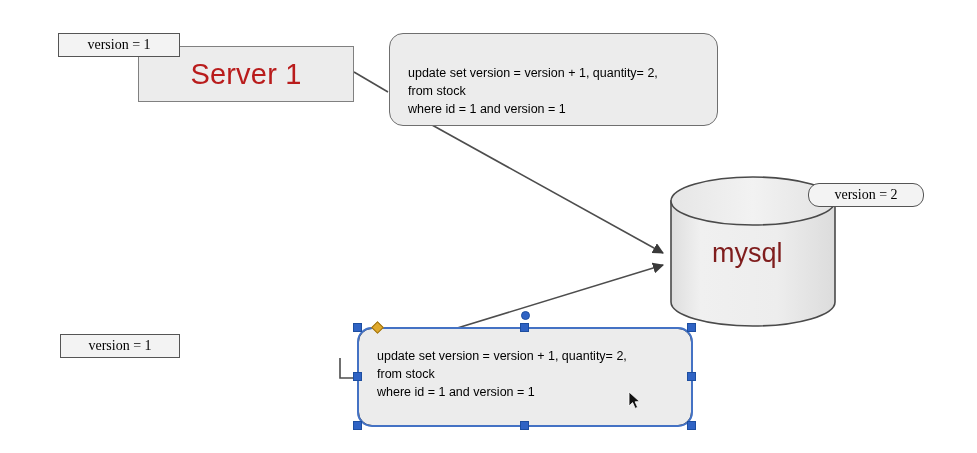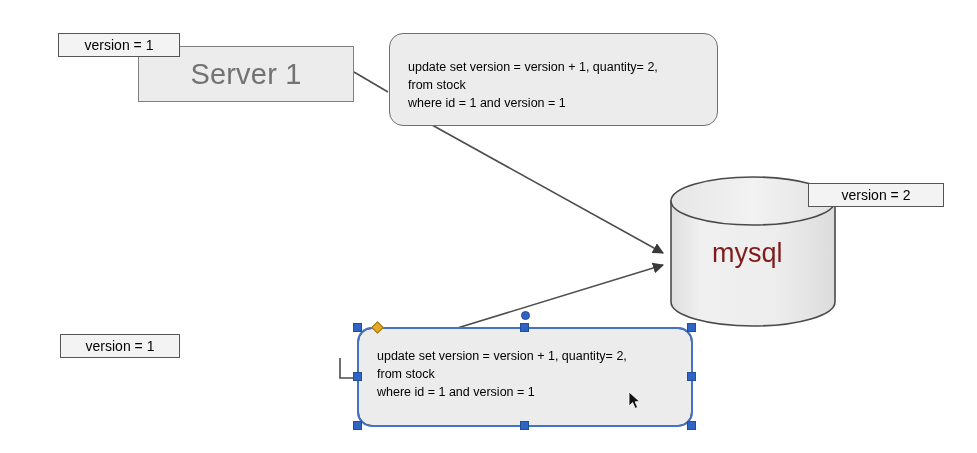--- a/index.html
+++ b/index.html
@@ -30,49 +30,50 @@
     position: absolute;
     background: #ececec;
     border: 1.6px solid #808080;
     box-sizing: border-box;
     display: flex;
     align-items: center;
     justify-content: center;
   }
   .server-label {
     font-size: 29px;
-    color: #737373;
+    color: #b91c1c;
     letter-spacing: 0.2px;
     white-space: nowrap;
   }
 
   
   .version-tag {
     position: absolute;
     background: #f3f3f3;
     border: 1.6px solid #555555;
     box-sizing: border-box;
     display: flex;
     align-items: center;
     justify-content: center;
+    font-family: Liberation Serif, serif;
   }
   .version-tag span {
     font-size: 14px;
     color: #000000;
     white-space: nowrap;
   }
 
   
   .sql-note {
     position: absolute;
     background: #ececec;
     border: 1.6px solid #6f6f6f;
     border-radius: 14px;
     box-sizing: border-box;
-    padding: 24px 16px 0 18px;
+    padding: 30px 16px 0 18px;
   }
   .sql-note.selected {
     border: 1.6px solid #4a4a4a;
     outline: 2px solid #4472c4;
     outline-offset: -1px;
     border-radius: 14px;
     box-shadow: 0 0 0 1px rgba(68,114,196,0.35);
   }
   .sql-line {
     font-size: 12.5px;
@@ -195,21 +196,21 @@
           <stop offset="0%" stop-color="#e6e6e6"></stop>
           <stop offset="50%" stop-color="#f2f2f2"></stop>
           <stop offset="100%" stop-color="#e2e2e2"></stop>
         </linearGradient>
       </defs>
       <path d="M 7 25 L 7 126 A 82 24 0 0 0 171 126 L 171 25 Z" fill="url(#cylShade)" stroke="#4a4a4a" stroke-width="1.6"></path>
       <ellipse cx="89" cy="25" rx="82" ry="24" fill="url(#topShade)" stroke="#4a4a4a" stroke-width="1.6"></ellipse>
     </svg>
     <span class="db-label" style="left:48px; top:62px;">mysql</span>
   </div>
-  <div class="version-tag" style="left:808px; top:183px; width:136px; height:24px;">
+  <div class="version-tag" style="left:808px; top:183px; width:116px; height:24px;border-radius:11px;">
     <span>version = 2</span>
   </div>
 
   <svg class="cursor" style="left:628px; top:391px;" viewBox="0 0 14 20" xmlns="http://www.w3.org/2000/svg">
     <path d="M 1 1 L 1 15 L 4.6 11.6 L 7.2 17.4 L 9.6 16.3 L 7.1 10.8 L 11.6 10.6 Z" fill="#111111" stroke="#ffffff" stroke-width="0.8"></path>
   </svg>
 
 </div>
 
 </body></html>

